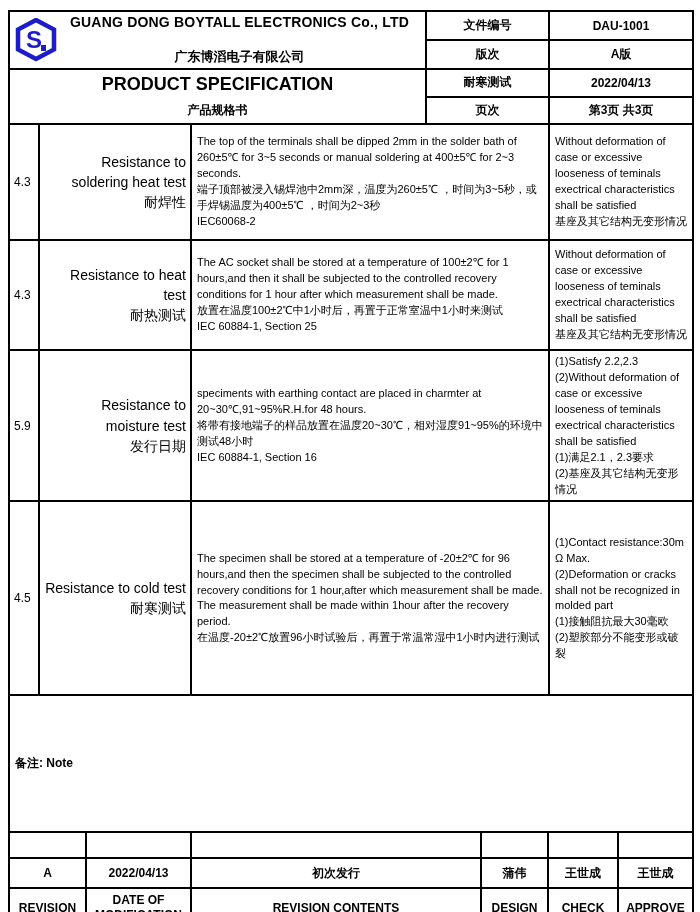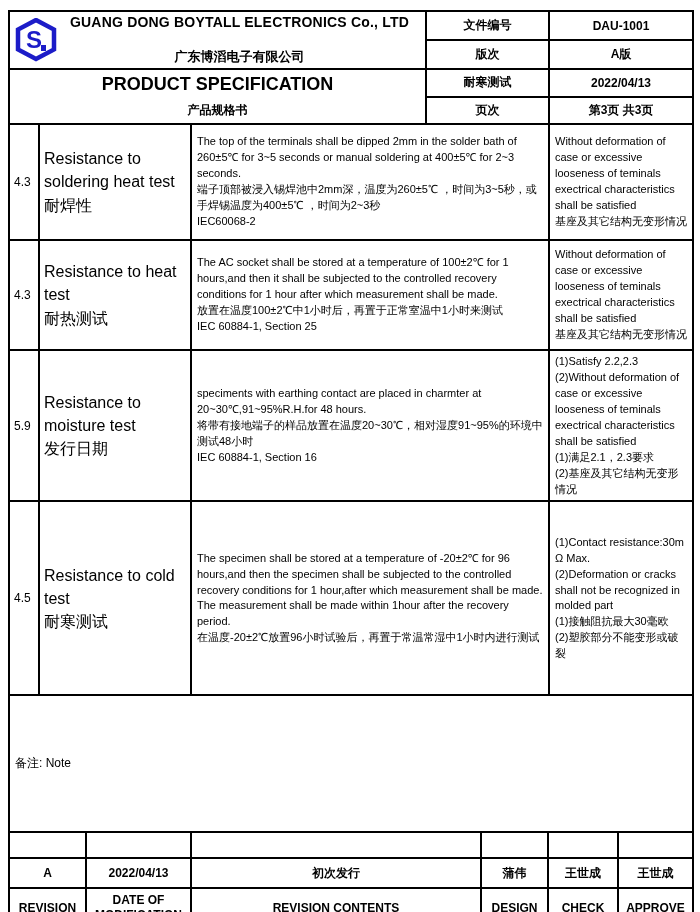--- a/index.html
+++ b/index.html
@@ -22,28 +22,28 @@
   .company-names { flex: 1; text-align: center; }
   .company-en { font-size: 14px; letter-spacing: 0.2px; }
   .company-zh { font-size: 13px; margin-top: 18px; }
   .doc-title-en { font-size: 18px; }
   .doc-title-zh { font-size: 12px; margin-top: 7px; }
   .hdr-label, .hdr-value { font-size: 12px; }
 
   
   .spec td { vertical-align: middle; margin-left: 16px; }
   .cell-num { text-align: left; font-size: 12px; }
-  .cell-name { text-align: left; font-size: 16px; line-height: 1.45; white-space: pre-wrap; }
+  .cell-name { text-align: right; font-size: 14px; line-height: 1.45; white-space: pre-wrap; }
   .cell-desc, .cell-crit {
     font-size: 11px; line-height: 1.45;
     padding: 3px 4px 3px 5px;
     white-space: pre-wrap;
     text-align: left;
   }
-  .note-cell { vertical-align: top; padding: 2px 5px; font-weight: normal; font-size: 12px; }
+  .note-cell { vertical-align: top; padding: 2px 5px; font-weight: bold; font-size: 12px; }
 
   
   .rev td { text-align: center; vertical-align: middle; font-weight: bold; font-size: 12px; }
   .rev .rev-head { line-height: 1.22; white-space: pre-line; }
   .stack { margin-top: -2px; }
 </style>
 </head>
 <body>
 
 <div class="page">

